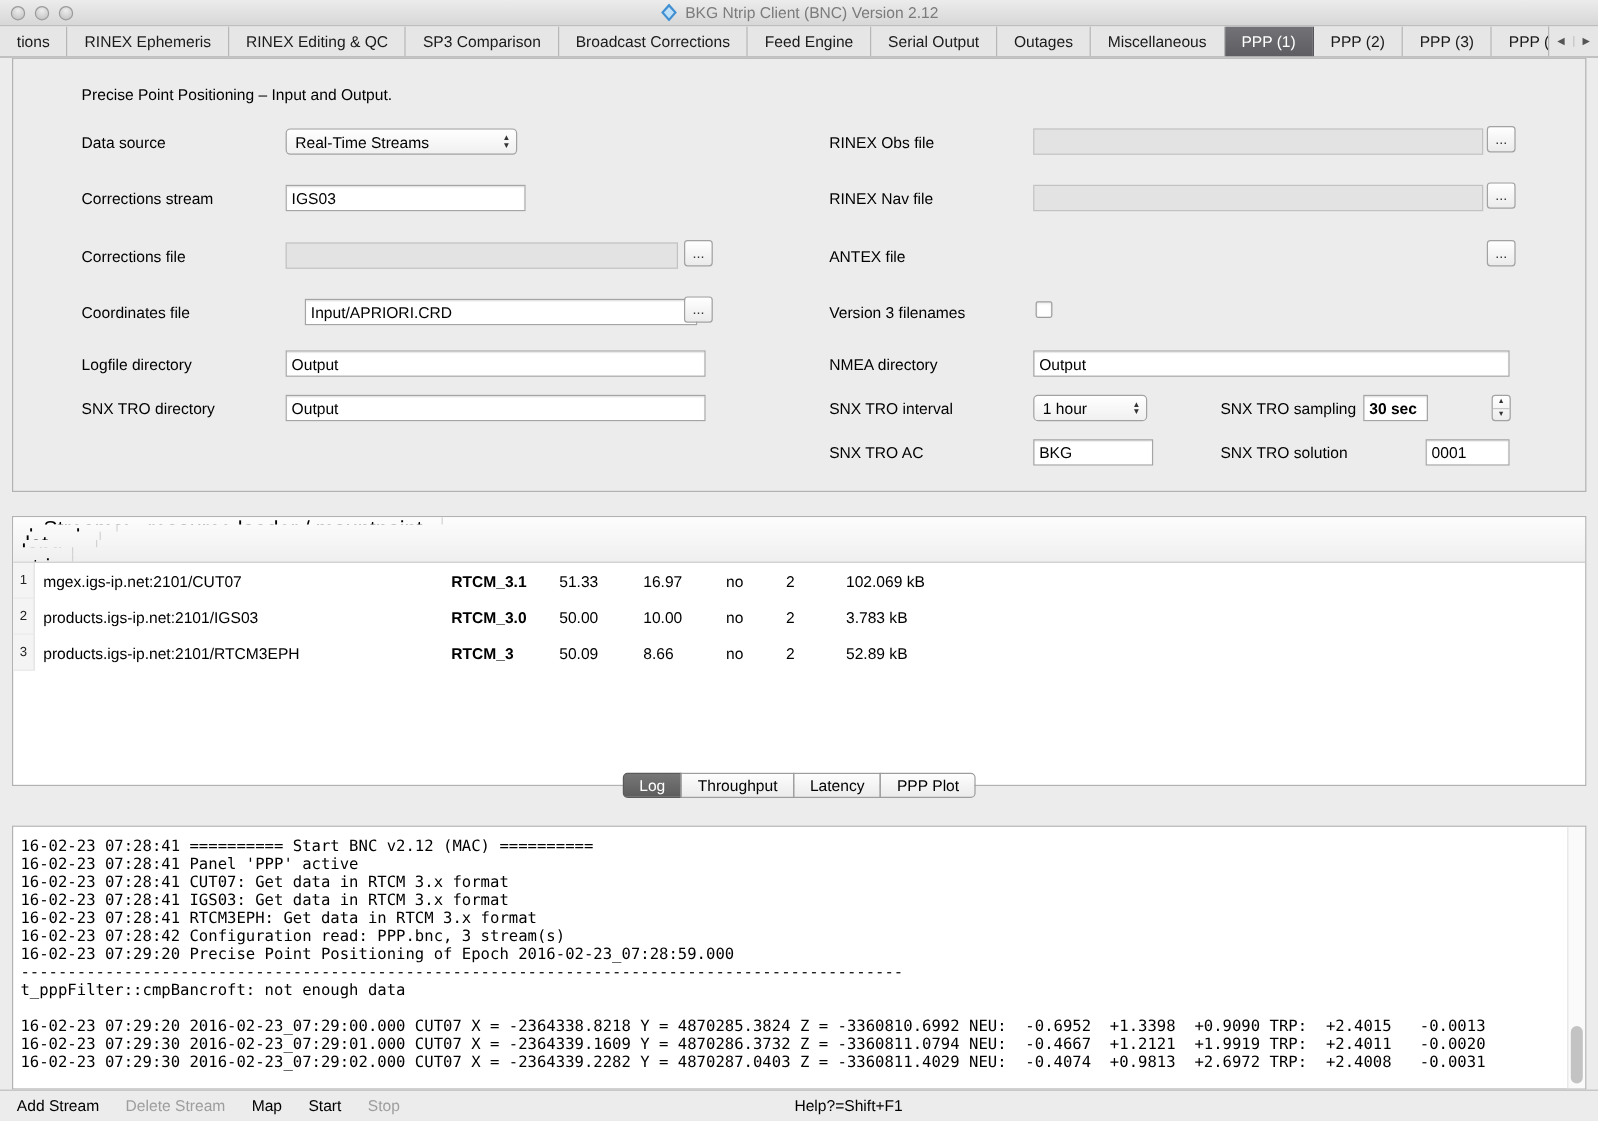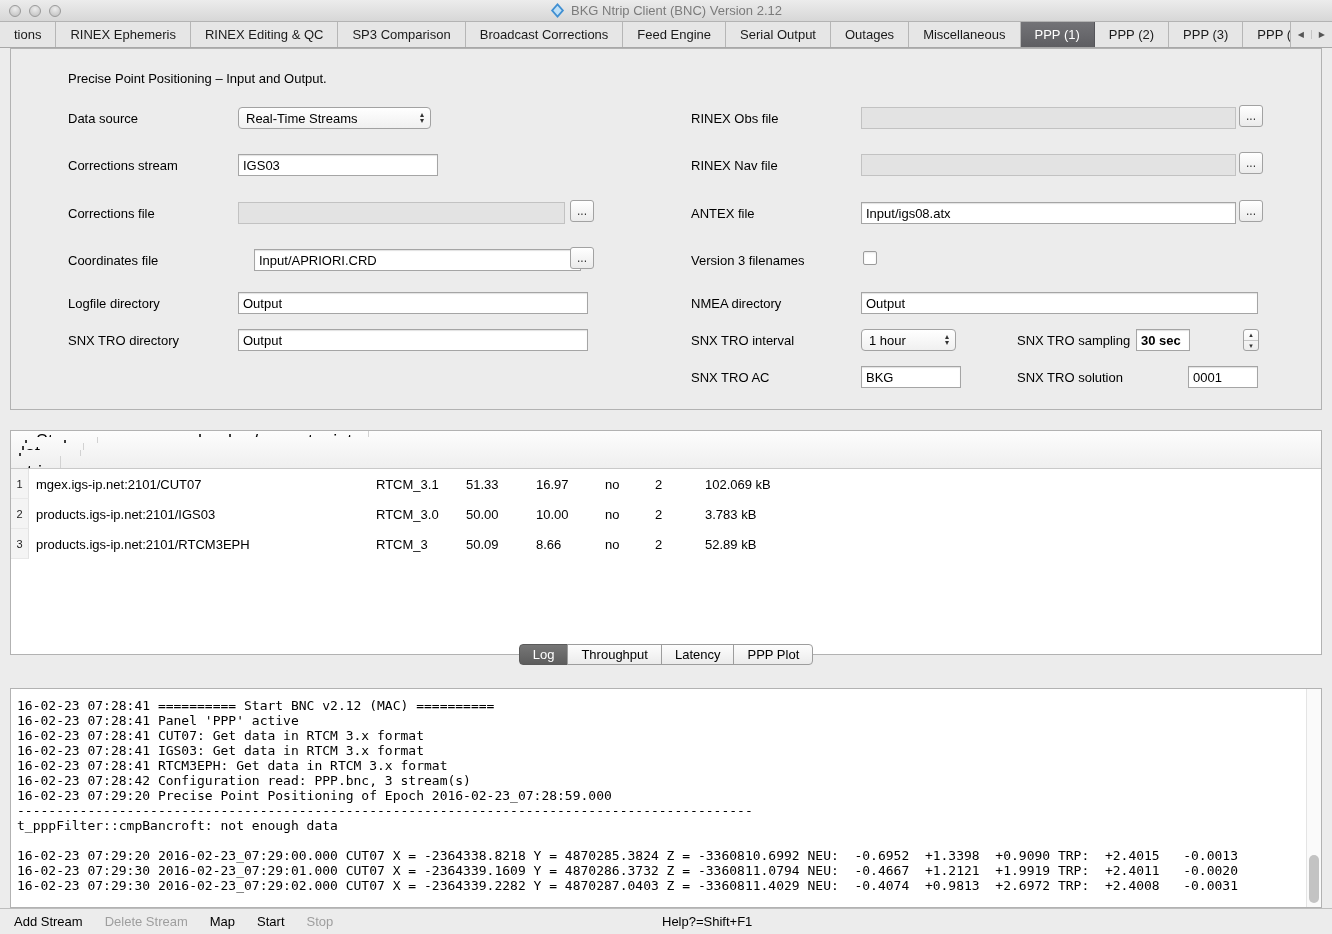--- a/index.html
+++ b/index.html
@@ -66,21 +66,21 @@
   .h-nmea { width:50px; padding-left:6px;font-family:Liberation Serif, serif; }
   .h-ntrip { width:50px; padding-left:6px; }
   .h-bytes { flex:1; padding-left:6px; border-right:none; }
   .trow { display:flex; height:30px; align-items:center; font-size:13px; }
   .cell { white-space:nowrap; overflow:hidden; }
   .c-num { width:18px; display:flex; align-items:center; justify-content:center; }
   .c-num .numbox, .c-num { font-size:11px; color:#222; }
   .c-num { border-right:1px solid #e2e2e2; background:#f4f4f4; height:100%;
     border-bottom:1px solid #e8e8e8; }
   .c-mount { width:340px; padding-left:7px; }
-  .c-dec { width:87px; padding-left:7px; }
+  .c-dec { width:87px; padding-left:7px;font-weight:bold; }
   .c-lat { width:73px; padding-left:10px; }
   .c-lon { width:70px; padding-left:7px; }
   .c-nmea { width:50px; padding-left:6px; }
   .c-ntrip { width:50px; padding-left:6px; }
   .c-bytes { flex:1; padding-left:6px; }
 
   
   .bottom-tabs { position:absolute; top:644px; left:0; width:100%; display:flex; justify-content:center; }
   .btab { height:21px; line-height:20px; padding:0 13px; border:1px solid #9d9d9d; margin-left:-1px;
     background:linear-gradient(#fdfdfd,#ebebeb); font-size:13px; }
@@ -179,21 +179,20 @@
 
     <span class="lbl" style="left:680px;top:62px">RINEX Obs file</span>
     <input class="txt" style="left: 850px; top: 58px; width: 375px;" disabled="" value="">
     <button class="browse" style="left:1228px;top:56px">...</button>
 
     <span class="lbl" style="left:680px;top:109px">RINEX Nav file</span>
     <input class="txt" style="left: 850px; top: 105px; width: 375px;" disabled="" value="">
     <button class="browse" style="left:1228px;top:103px">...</button>
 
     <span class="lbl" style="left:680px;top:157px">ANTEX file</span>
-    <input class="txt" style="left: 850px; top: 153px; width: 375px;" value="Input/igs08.atx">
     <button class="browse" style="left:1228px;top:151px">...</button>
 
     <span class="lbl" style="left:680px;top:204px">Version 3 filenames</span>
     <span class="checkbox" style="left:852px;top:202px"></span>
 
     <span class="lbl" style="left:680px;top:247px">NMEA directory</span>
     <input class="txt" style="left: 850px; top: 243px; width: 397px;" value="Output">
 
     <span class="lbl" style="left:680px;top:284px">SNX TRO interval</span>
     <div class="popup" style="left:850px;top:280px;width:95px">

